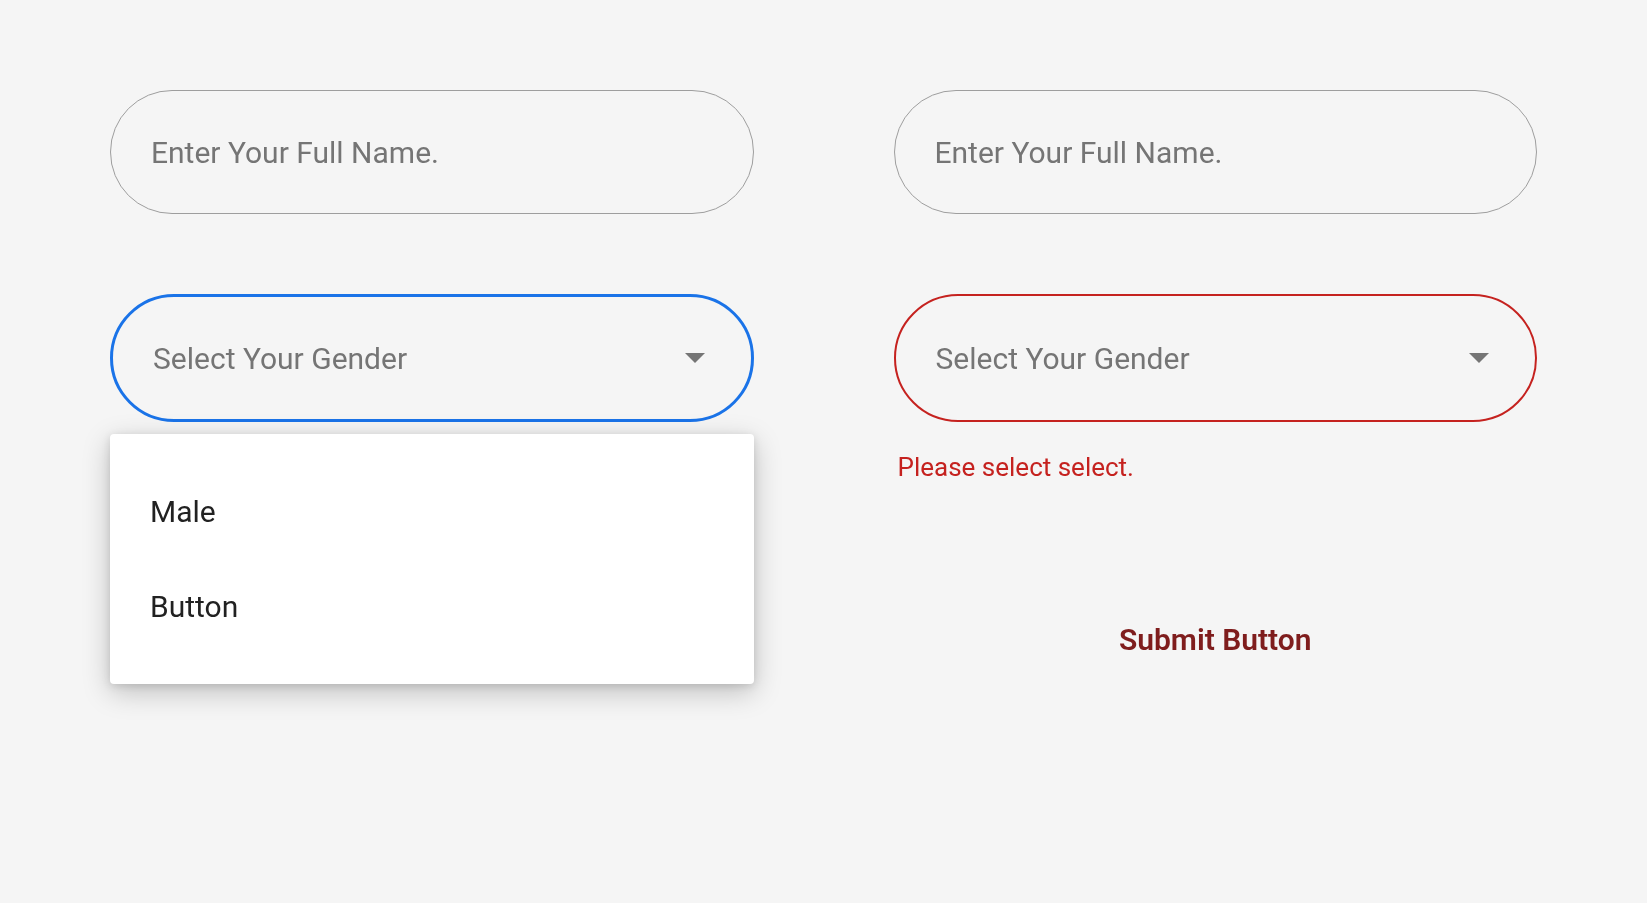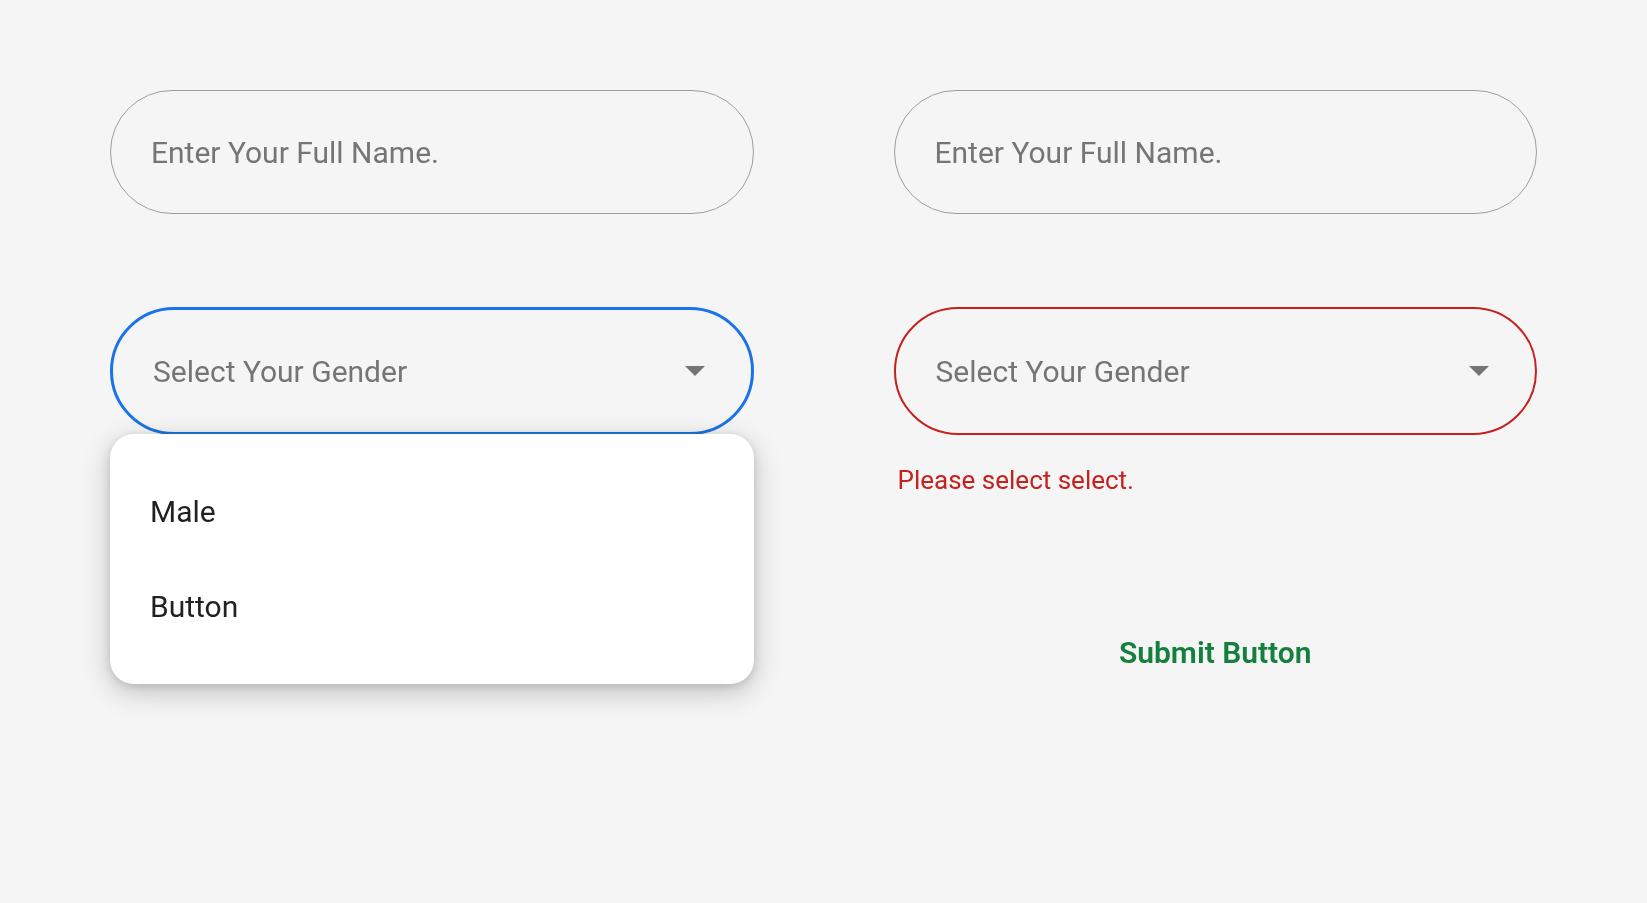--- a/index.html
+++ b/index.html
@@ -58,21 +58,20 @@
       border-radius: 64px;
       background: transparent;
       padding: 0 40px;
       font-size: 30px;
       color: #757575;
       display: flex;
       align-items: center;
       justify-content: space-between;
       cursor: pointer;
       user-select: none;
-      margin-top: 13px;
     }
 
     .select-field.focused {
       border: 3px solid #1a73e8;
     }
 
     .select-field.error {
       border: 2.5px solid #c5221f;
     }
 
@@ -84,21 +83,21 @@
       border-top: 10px solid #757575;
       margin-right: 6px;
     }
 
     .dropdown-menu {
       position: absolute;
       top: 140px;
       left: 0;
       width: 100%;
       background: #ffffff;
-      border-radius: 24px;
+      border-radius: 4px;
       box-shadow: 0 8px 28px rgba(0,0,0,0.22), 0 2px 8px rgba(0,0,0,0.12);
       padding: 30px 0;
       z-index: 10;
     }
 
     .dropdown-item {
       padding: 30px 40px;
       font-size: 30px;
       color: #212121;
       cursor: pointer;
@@ -111,21 +110,21 @@
       padding-left: 4px;
     }
 
     .submit-button {
       margin-top: 130px;
       align-self: center;
       background: none;
       border: none;
       font-size: 30px;
       font-weight: 600;
-      color: #15803d;
+      color: #7f1d1d;
       cursor: pointer;
       font-family: inherit;
       padding: 10px 20px;
     }
   </style>
 </head>
 <body>
 
 <div class="container">
 

